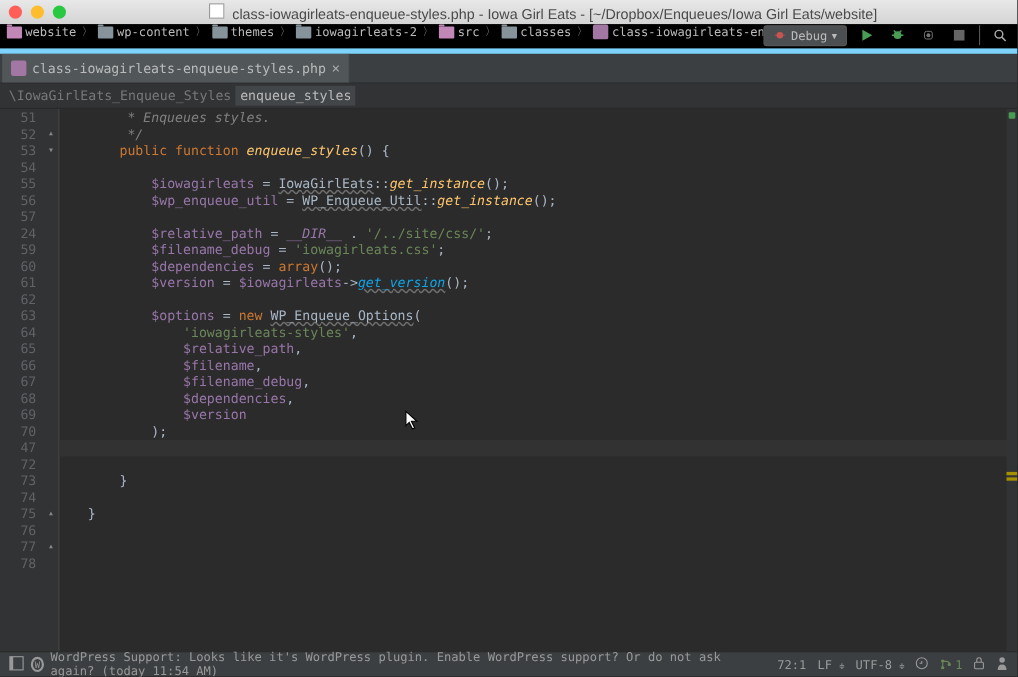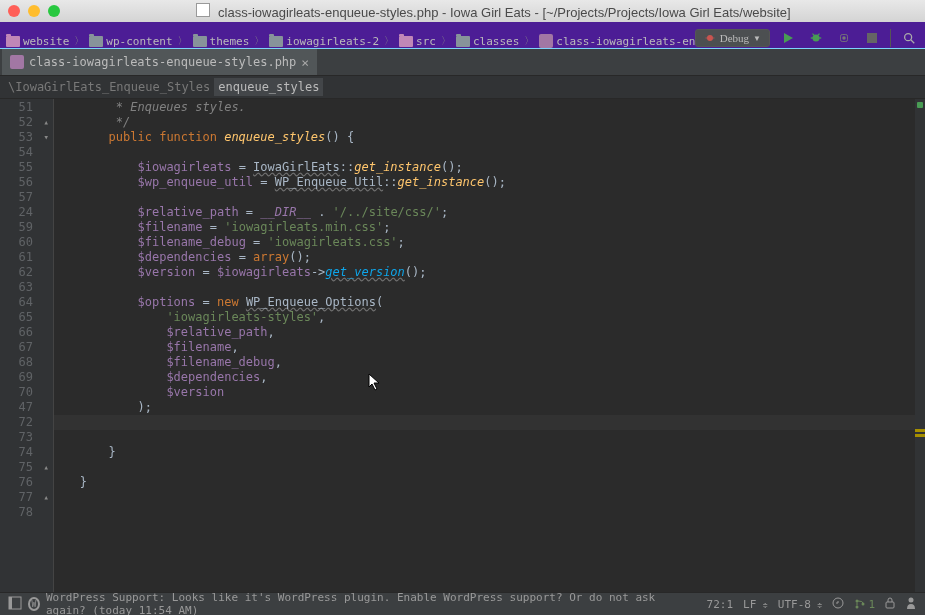--- a/index.html
+++ b/index.html
@@ -7,31 +7,31 @@
 
 
 .titlebar { height: 22px; background: linear-gradient(#e8e8e8, #d4d4d4); display: flex; align-items: center; padding: 0 8px; font-family: -apple-system, sans-serif; font-size: 13px; color: #4a4a4a; }
 .traffic { display: flex; gap: 8px; margin-right: 10px; }
 .dot { width: 12px; height: 12px; border-radius: 50%; }
 .dot.r { background: #ff5f57; } .dot.y { background: #ffbd2e; } .dot.g { background: #28c840; }
 .titlebar .file-icon { width: 14px; height: 14px; background: #fff; border: 1px solid #999; margin-right: 4px; display:inline-block; }
 .titlebar-text { flex: 1; text-align: center; }
 
 
-.navbar { height: 27px; background: #4c1d95; border-bottom: 1px solid #7dd3fc; display: flex; align-items: flex-end; padding: 0 6px; font-size: 11px; color: #bbb; }
+.navbar { height: 27px; background: #000000; border-bottom: 5px solid #7dd3fc; display: flex; align-items: flex-start; padding: 0 6px; font-size: 11px; color: #bbb; }
 .breadcrumb { display: flex; align-items: center; flex: 1; overflow: hidden; }
 .crumb { display: flex; align-items: center; white-space: nowrap; }
 .crumb .folder-icon { width: 14px; height: 11px; background: #87939a; border-radius: 1px; margin-right: 3px; position:relative; }
 .crumb .folder-icon::before { content:''; position:absolute; top:-2px; left:0; width:5px; height:2px; background:#87939a; border-radius:1px 1px 0 0;}
 .crumb .purple { background: #c087b7; }
 .crumb .purple::before { background:#c087b7; }
 .crumb .php-icon { width: 14px; height: 14px; background: #a277a4; border-radius:2px; margin-right:3px; font-size:7px; color:#fff; display:flex; align-items:center; justify-content:center;}
 .chev { color: #888; margin: 0 5px; font-size: 10px; }
 .nav-right { display: flex; align-items: center; gap: 8px; }
-.debug-btn { background: #4c4f51; border: 1px solid #555; border-radius: 3px; padding: 2px 8px; color: #bbb; display:flex; align-items:center; gap:4px;font-family:Liberation Serif, serif; }
+.debug-btn { background: #4c4f51; border: 1px solid #555; border-radius: 3px; padding: 2px 8px; color: #bbb; display:flex; align-items:center; gap:4px; }
 .bug-icon { width:12px; height:12px; }
 .icon-btn { width: 20px; height: 20px; display: flex; align-items: center; justify-content: center; color: #777; }
 .icon-btn.green { color: #499c54; }
 
 
 .tabs { height: 27px; background: #3c3f41; border-bottom: 1px solid #282828; display: flex; padding-left: 2px; }
 .tab { display: flex; align-items: center; padding: 0 8px; background: #515658; color: #bbb; font-size: 12px; gap: 5px; border-right:1px solid #3c3f41; }
 .tab .close-x { color: #aaa; font-size: 13px; }
 
 
@@ -76,21 +76,21 @@
 <body>
 
 <div class="titlebar">
   <div class="traffic">
     <div class="dot r"></div>
     <div class="dot y"></div>
     <div class="dot g"></div>
   </div>
   <div class="titlebar-text">
     <span class="file-icon"></span>
-    <span>class-iowagirleats-enqueue-styles.php - Iowa Girl Eats - [~/Projects/Projects/Iowa Girl Eats/website]</span>
+    <span>class-iowagirleats-enqueue-styles.php - Iowa Girl Eats - [~/Dropbox/Enqueues/Iowa Girl Eats/website]</span>
   </div>
 </div>
 
 <div class="navbar">
   <div class="breadcrumb" id="crumb-container">
       <span class="crumb">
         <span class="folder-icon purple"></span>
         <span>website</span>
       </span>
       <span class="chev">〉</span>
@@ -215,21 +215,20 @@
     </div>
   <div class="code" id="code">
     <div class="line">        <span class="tok-comment">* Enqueues styles.</span></div>
       <div class="line">        <span class="tok-comment">*/</span></div>
       <div class="line">       <span class="tok-keyword">public function </span><span class="tok-method">enqueue_styles</span>() {</div>
       <div class="line">&nbsp;</div>
       <div class="line">           <span class="tok-var">$iowagirleats</span> = <span class="tok-class">IowaGirlEats</span>::<span class="tok-method">get_instance</span>();</div>
       <div class="line">           <span class="tok-var">$wp_enqueue_util</span> = <span class="tok-class">WP_Enqueue_Util</span>::<span class="tok-method">get_instance</span>();</div>
       <div class="line">&nbsp;</div>
       <div class="line">           <span class="tok-var">$relative_path</span> = <span class="tok-const">__DIR__</span> . <span class="tok-string">'/../site/css/'</span>;</div>
-      <div class="line">           <span class="tok-var">$filename</span> = <span class="tok-string">'iowagirleats.min.css'</span>;</div>
       <div class="line">           <span class="tok-var">$filename_debug</span> = <span class="tok-string">'iowagirleats.css'</span>;</div>
       <div class="line">           <span class="tok-var">$dependencies</span> = <span class="tok-keyword">array</span>();</div>
       <div class="line">           <span class="tok-var">$version</span> = <span class="tok-var">$iowagirleats</span>-&gt;<span class="tok-method-ul">get_version</span>();</div>
       <div class="line">&nbsp;</div>
       <div class="line">           <span class="tok-var">$options</span> = <span class="tok-new">new </span><span class="tok-class">WP_Enqueue_Options</span>(</div>
       <div class="line">               <span class="tok-string">'iowagirleats-styles'</span>,</div>
       <div class="line">               <span class="tok-var">$relative_path</span>,</div>
       <div class="line">               <span class="tok-var">$filename</span>,</div>
       <div class="line">               <span class="tok-var">$filename_debug</span>,</div>
       <div class="line">               <span class="tok-var">$dependencies</span>,</div>

